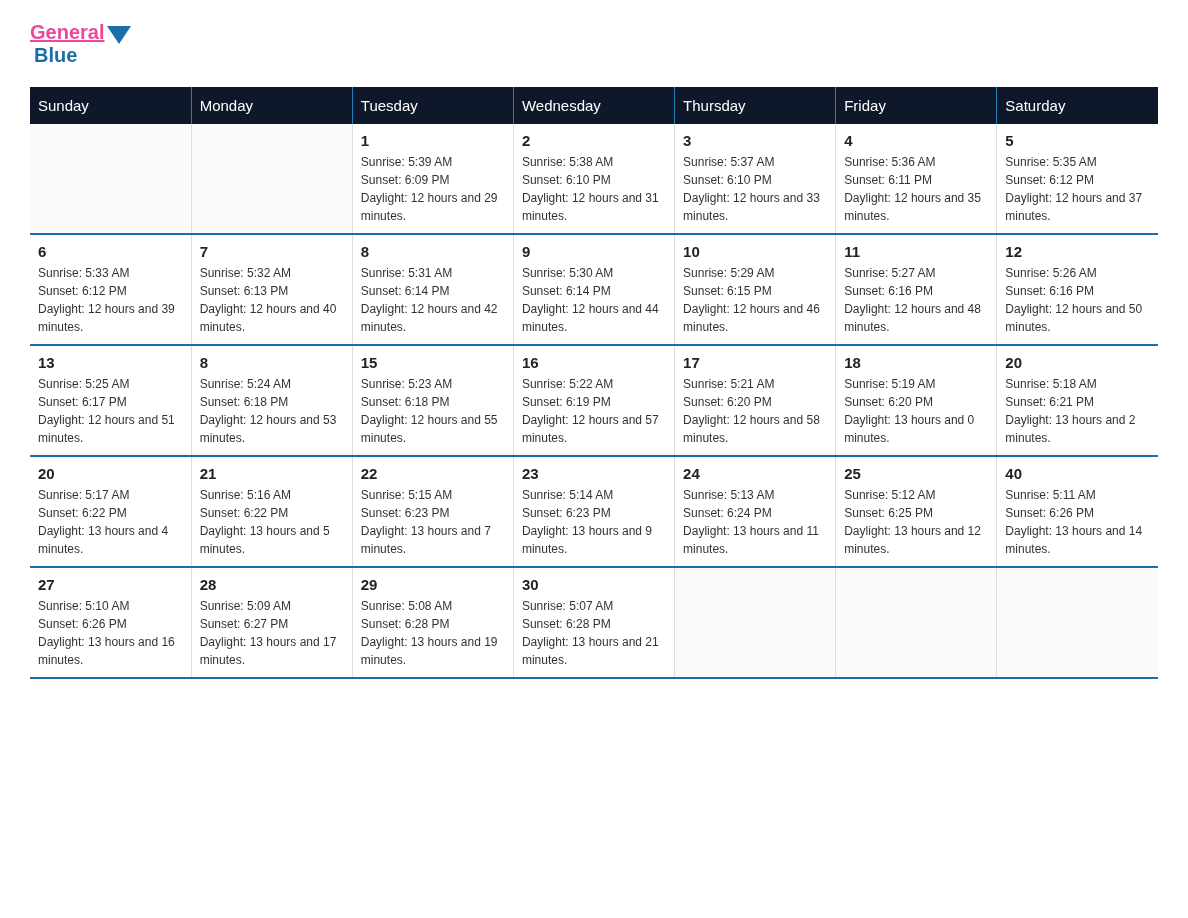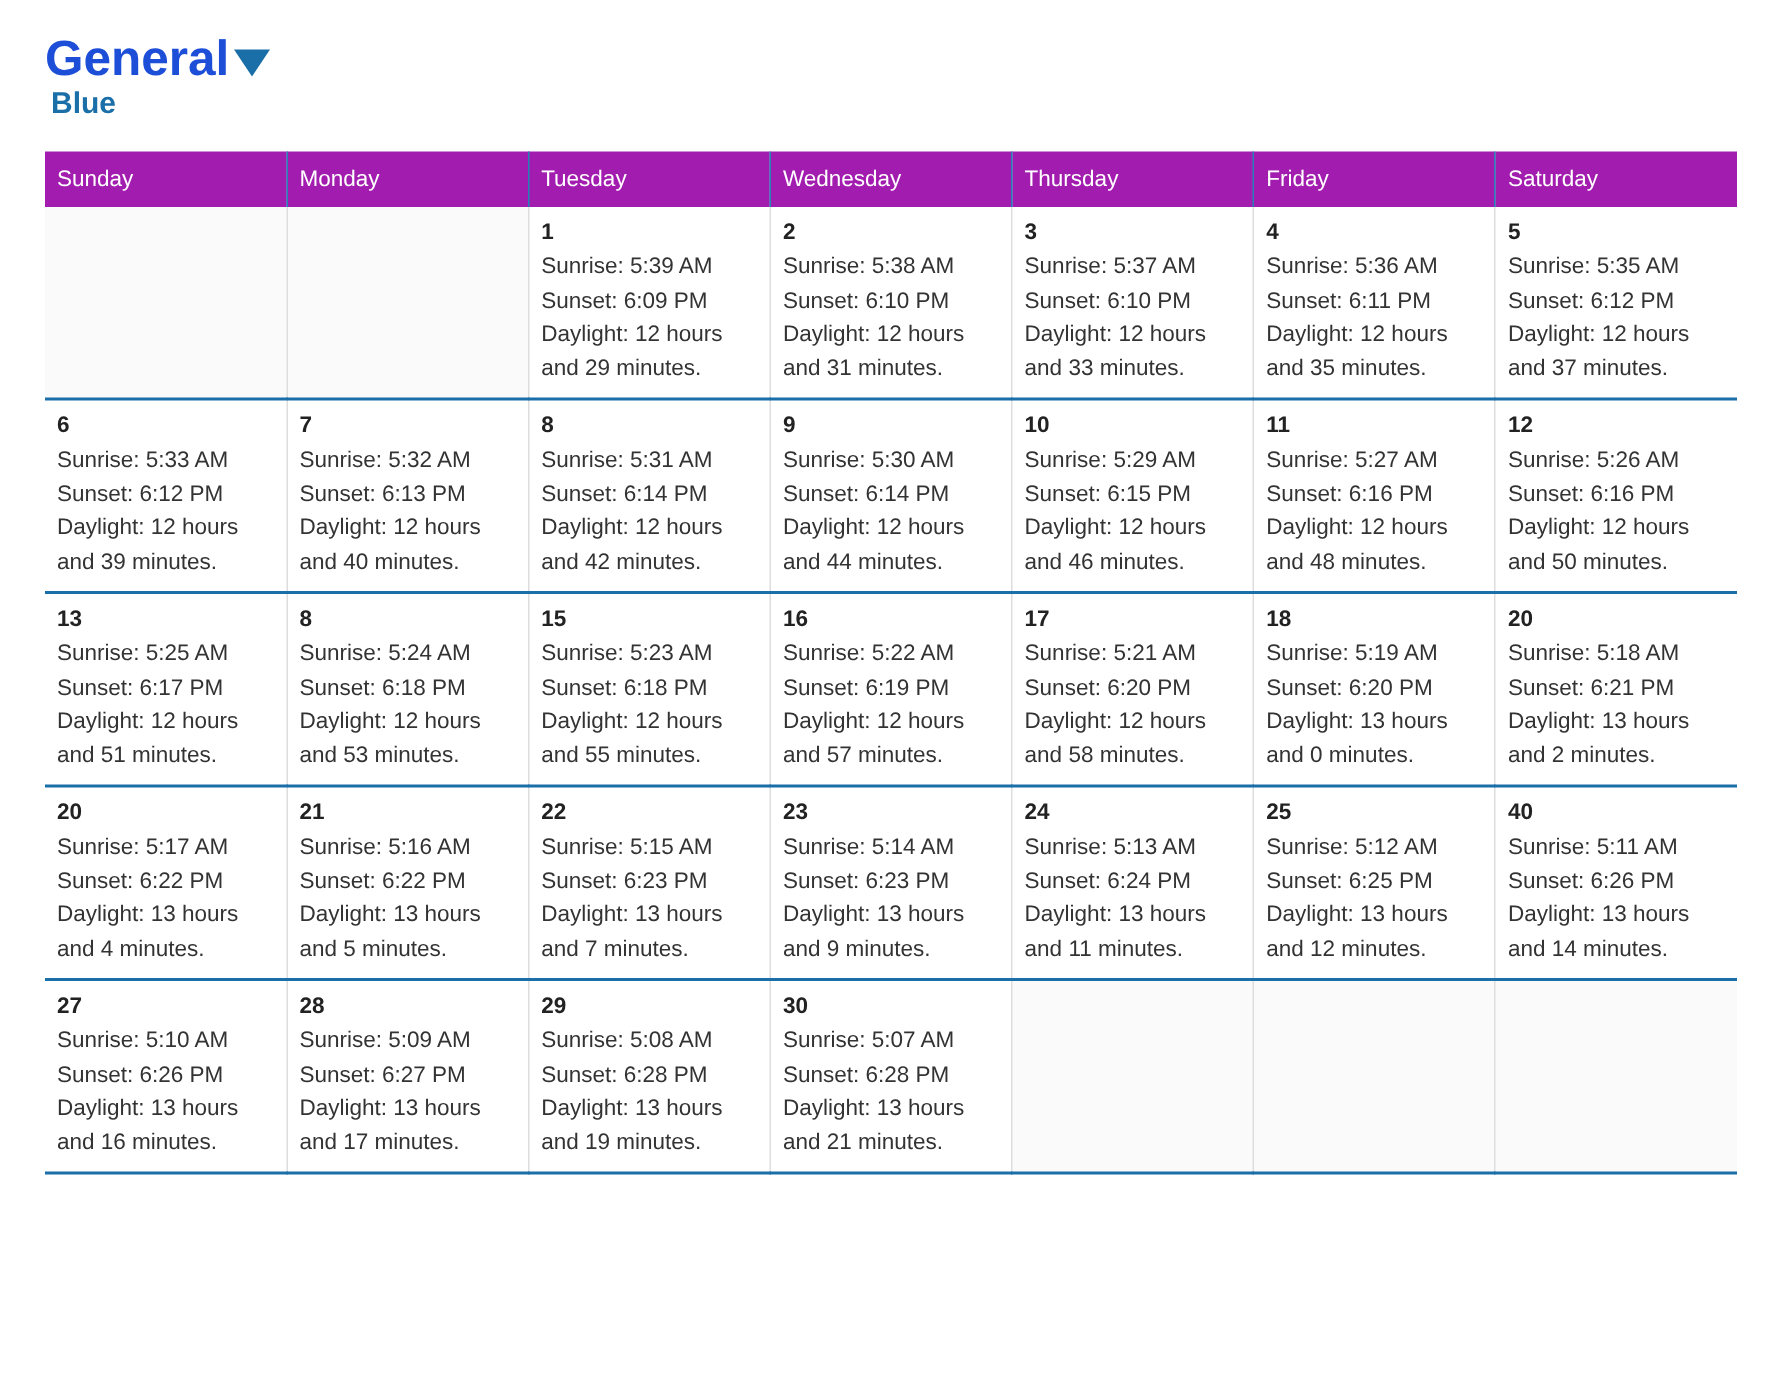--- a/index.html
+++ b/index.html
@@ -19,23 +19,24 @@
     .logo {
       display: flex;
       flex-direction: column;
       align-items: flex-start;
     }
     .logo-text {
       display: flex;
       align-items: center;
     }
     .logo-general {
-      font-size: 33px;
+      font-size: 20px;
       font-weight: bold;
-      color: #1d4ed8;
+      color: #ec4899;
+      text-decoration: underline;
     }
     .logo-arrow {
       width: 0;
       height: 0;
       border-left: 12px solid transparent;
       border-right: 12px solid transparent;
       border-top: 18px solid #1a6fa8;
       margin-left: 3px;
       margin-top: 6px;
     }
@@ -56,21 +57,21 @@
     .subtitle {
       font-size: 22px;
       color: #555;
       margin-top: 4px;
     }
     table {
       width: 100%;
       border-collapse: collapse;
     }
     thead tr {
-      background-color: #a21caf;
+      background-color: #0f172a;
       color: white;
       border-radius: 15px;
     }
     thead th {
       padding: 10px 8px;
       font-size: 15px;
       font-weight: normal;
       text-align: left;
       border-right: 1px solid #2580b8;
     }
@@ -92,21 +93,21 @@
       border-right: none;
     }
     .day-num {
       font-size: 15px;
       font-weight: bold;
       color: #222;
       display: block;
       margin-bottom: 4px;
     }
     .day-info {
-      font-size: 15px;
+      font-size: 12px;
       color: #333;
       line-height: 1.5;
     }
     .empty-cell {
       background: #fafafa;
     }
   </style>
 </head>
 <body>
 

